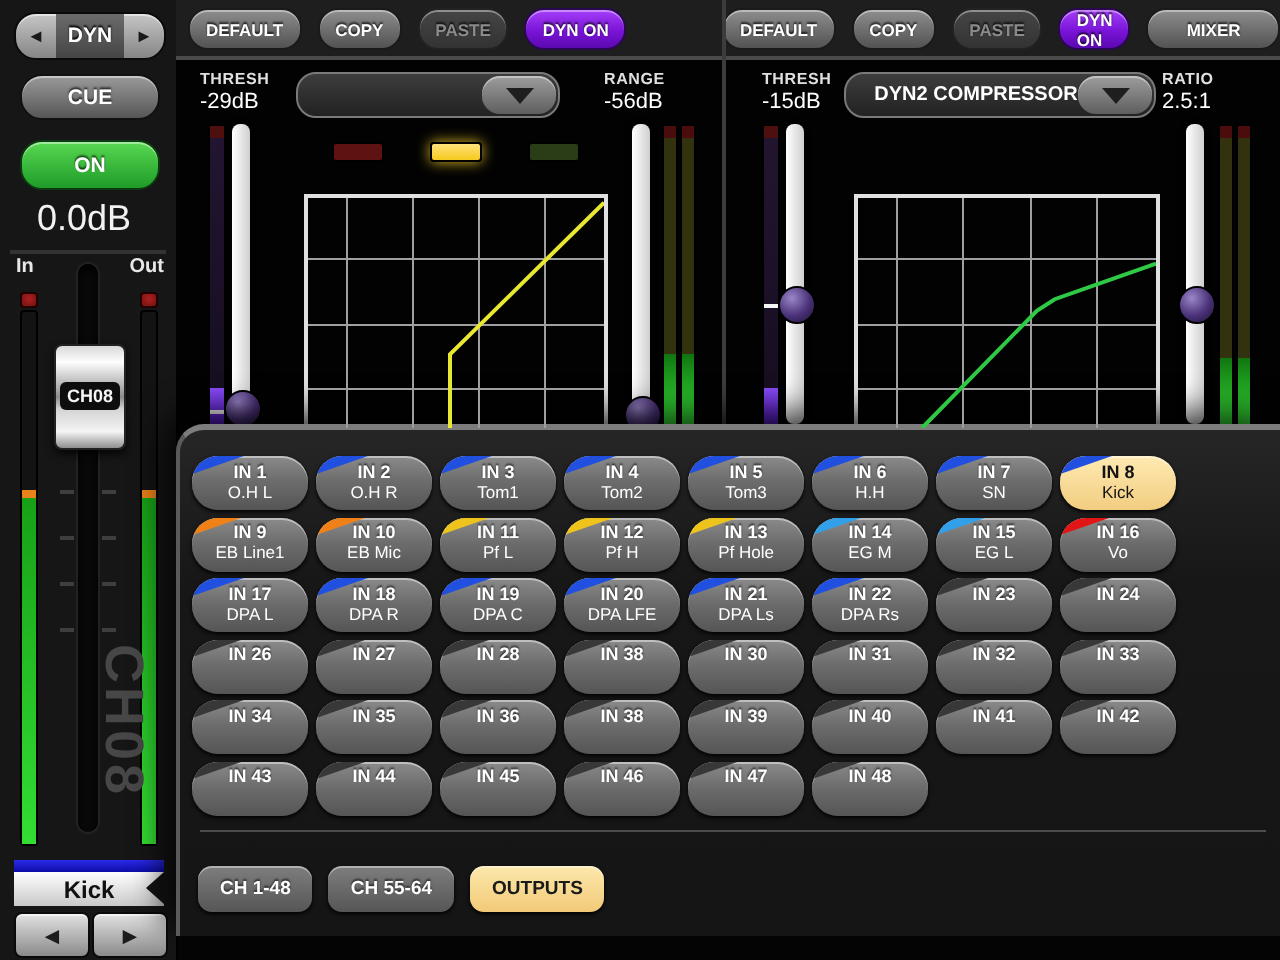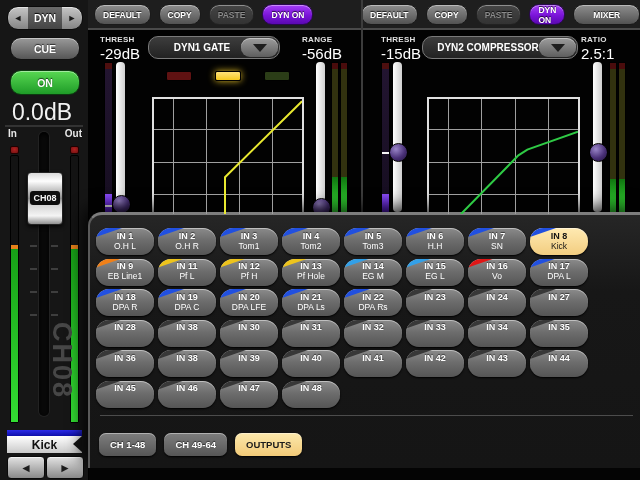--- a/index.html
+++ b/index.html
@@ -10,21 +10,21 @@
   #dyn-sel{position:absolute;left:7px;top:6px;width:74px;height:22px;border-radius:11px;overflow:hidden;
            display:flex;border:1px solid #0a0a0a;background:linear-gradient(#c6c6c6,#858585);box-shadow:inset 0 1px 0 rgba(255,255,255,.5);}
   .selbtn{flex:1;display:flex;align-items:center;justify-content:center;font-size:9px;color:#1a1a1a;cursor:default;}
   .selmid{width:34px;display:flex;align-items:center;justify-content:center;background:linear-gradient(#6b6b6b,#454545);
           color:#fff;font-size:10.5px;font-weight:bold;text-shadow:0 -1px 1px #000;}
   .pillbtn{position:absolute;display:flex;align-items:center;justify-content:center;border-radius:11px;
            font-size:10.5px;font-weight:bold;color:#fff;text-shadow:0 -1px 1px rgba(0,0,0,.7);
            background:linear-gradient(#9a9a9a,#565656);border:1px solid #111;box-shadow:inset 0 1px 0 rgba(255,255,255,.45);}
   #cue{left:10px;top:37px;width:68px;height:21px;}
   #onbtn{left:10px;top:70px;width:68px;height:23px;background:linear-gradient(#58d852,#1f9c28);border-color:#0c3a10;}
-  #gain{position:absolute;left:0;top:99px;width:84px;text-align:center;font-size:23px;color:#f2f2f2;}
+  #gain{position:absolute;left:0;top:99px;width:84px;text-align:center;font-size:18px;color:#f2f2f2;}
   #strip-div{position:absolute;left:5px;top:125px;width:78px;height:2px;background:#333;}
   #inlbl,#outlbl{position:absolute;top:128px;font-size:10px;font-weight:bold;color:#e8e8e8;}
   #inlbl{left:8px;}#outlbl{right:6px;}
   .clipled{position:absolute;top:146px;width:7px;height:6px;border-radius:2px;background:radial-gradient(circle at 50% 40%,#b02020,#701212);border:1px solid #200;}
   .smeter{position:absolute;top:155px;width:7px;height:266px;background:#131313;border:1px solid #000;border-radius:2px;overflow:visible;}
   .sfill{position:absolute;bottom:0;left:0;width:100%;background:linear-gradient(#17a017,#33dd33);}
   .ocap{position:absolute;top:-4px;left:0;width:100%;height:4px;background:#e8821a;}
   #ftrack{position:absolute;left:39px;top:132px;width:10px;height:284px;background:#090909;border-radius:5px;
           box-shadow:inset 0 2px 5px #000, 0 0 0 1px #222;}
   .ftick{position:absolute;width:7px;height:2px;background:#3e3e3e;}
@@ -51,21 +51,21 @@
         font-size:8.5px;font-weight:bold;color:#fff;text-shadow:0 -1px 1px rgba(0,0,0,.8);
         background:linear-gradient(#8e8e8e,#525252);border:1px solid #1a1a1a;box-shadow:inset 0 1px 0 rgba(255,255,255,.4);}
   .hbtn.disabled{background:linear-gradient(#454545,#333);color:#8a8a8a;border-color:#222;}
   .hbtn.active{background:linear-gradient(#a53ff8 0%,#7a14d8 55%,#5a08b0 100%);border-color:#2a0850;}
   .hbtn.wide{padding:0 19px;}
   #sec-divider{position:absolute;left:273px;top:0;width:2px;height:212px;background:#3c3c3c;}
   .dsec{position:absolute;top:0;height:212px;}
   #gate-sec{left:0;width:273px;} #comp-sec{left:275px;width:277px;}
   .param{position:absolute;width:48px;text-align:left;}
   .plabel{font-size:8px;font-weight:bold;color:#e0e0e0;letter-spacing:.3px;}
-  .pvalue{font-size:15px;color:#fff;margin-top:1px;}
+  .pvalue{font-size:11px;color:#fff;margin-top:1px;}
   .dd{position:absolute;height:21px;border-radius:10px;background:linear-gradient(#3d3d3d,#222);
       border:1px solid #7a7a7a;display:flex;align-items:center;}
   .ddtext{flex:1;text-align:center;font-size:10px;font-weight:bold;color:#fff;padding-right:30px;padding-left:6px;white-space:nowrap;}
   .ddarrow{position:absolute;right:1px;top:1px;bottom:1px;width:37px;border-radius:9px;
            background:linear-gradient(#9d9d9d,#5e5e5e);display:flex;align-items:center;justify-content:center;box-shadow:inset 0 1px 0 rgba(255,255,255,.4);}
   .caret{width:0;height:0;border-left:7px solid transparent;border-right:7px solid transparent;border-top:8px solid #1e1e1e;}
   #gate-leds{position:absolute;left:78px;top:71px;display:flex;gap:23px;}
   .led{width:24px;height:8px;border-radius:2px;border:1px solid #000;}
   .led.lit{box-shadow:0 0 7px rgba(245,205,40,.9);}
   .grmeter{position:absolute;top:62px;width:7px;height:150px;background:linear-gradient(#231531,#150d1f);border:1px solid #000;}
@@ -180,21 +180,20 @@
         </div>
     </div>
     <div id="sec-divider"></div>
 
     <div id="gate-sec" class="dsec">
       <div class="param" style="left:12px;top:35px">
         <div class="plabel">THRESH</div>
         <div class="pvalue">-29dB</div>
       </div>
       <div class="dd" style="left:60px;top:36px;width:130px">
-        <div class="ddtext">DYN1 GATE</div>
         <div class="ddarrow">
             <div class="caret"></div>
           </div>
       </div>
       <div class="param" style="left:214px;top:35px">
         <div class="plabel">RANGE</div>
         <div class="pvalue">-56dB</div>
       </div>
       <div id="gate-leds">
           <div class="led" style="background: rgb(95, 18, 18);"></div>
@@ -324,20 +323,25 @@
           <div class="corner" style="background: rgb(33, 80, 224);"></div>
           <div class="chid">IN 8</div>
           <div class="chname">Kick</div>
         </div>
         <div class="chbtn">
           <div class="corner" style="background: rgb(240, 128, 24);"></div>
           <div class="chid">IN 9</div>
           <div class="chname">EB Line1</div>
         </div>
         <div class="chbtn">
+          <div class="corner" style="background: rgb(240, 128, 24);"></div>
+          <div class="chid">IN 10</div>
+          <div class="chname">EB Mic</div>
+        </div>
+        <div class="chbtn">
           <div class="corner" style="background: rgb(238, 196, 28);"></div>
           <div class="chid">IN 11</div>
           <div class="chname">Pf L</div>
         </div>
         <div class="chbtn">
           <div class="corner" style="background: rgb(238, 196, 28);"></div>
           <div class="chid">IN 12</div>
           <div class="chname">Pf H</div>
         </div>
         <div class="chbtn">
@@ -395,20 +399,25 @@
           <div class="chid">IN 23</div>
           <div class="chname"></div>
         </div>
         <div class="chbtn">
           <div class="corner" style="background: rgb(56, 56, 56);"></div>
           <div class="chid">IN 24</div>
           <div class="chname"></div>
         </div>
         <div class="chbtn">
           <div class="corner" style="background: rgb(56, 56, 56);"></div>
+          <div class="chid">IN 26</div>
+          <div class="chname"></div>
+        </div>
+        <div class="chbtn">
+          <div class="corner" style="background: rgb(56, 56, 56);"></div>
           <div class="chid">IN 27</div>
           <div class="chname"></div>
         </div>
         <div class="chbtn">
           <div class="corner" style="background: rgb(56, 56, 56);"></div>
           <div class="chid">IN 28</div>
           <div class="chname"></div>
         </div>
         <div class="chbtn">
           <div class="corner" style="background: rgb(56, 56, 56);"></div>
@@ -502,18 +511,18 @@
         </div>
         <div class="chbtn">
           <div class="corner" style="background: rgb(56, 56, 56);"></div>
           <div class="chid">IN 48</div>
           <div class="chname"></div>
         </div>
       </div>
     <div id="panel-divider"></div>
     <div id="tab-row">
         <div class="tab">CH 1-48</div>
-        <div class="tab">CH 49-64</div>
+        <div class="tab">CH 55-64</div>
         <div class="tab active">OUTPUTS</div>
       </div>
   </div>
 
 </div>
 
 </body></html>

